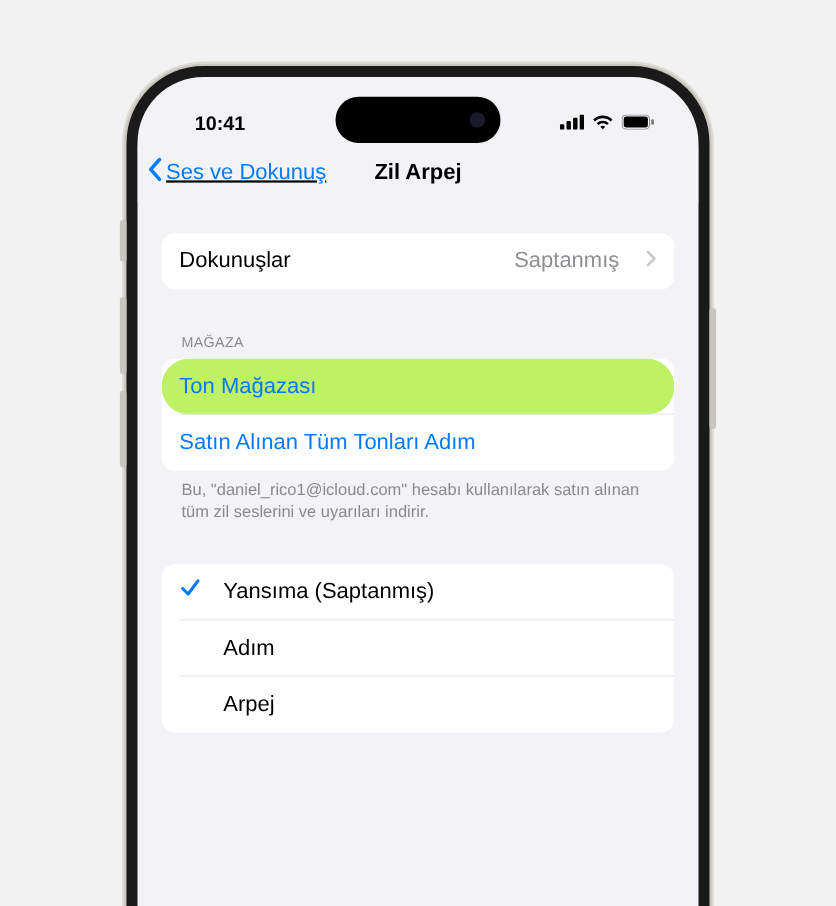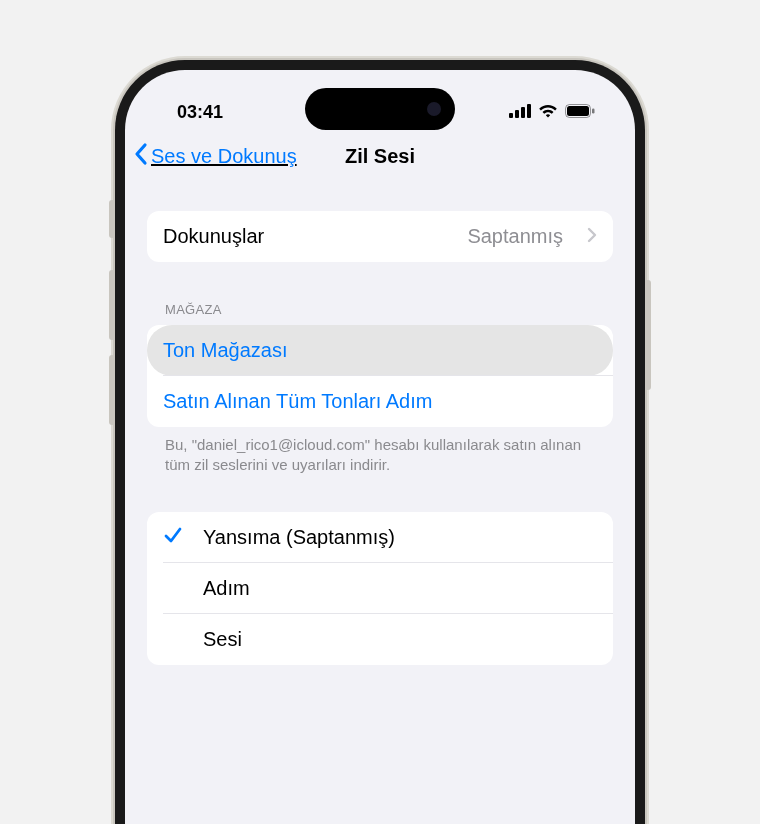--- a/index.html
+++ b/index.html
@@ -130,36 +130,37 @@
       background: #e5e5ea;
     }
     .cell-value {
       margin-left: auto;
       color: #8e8e93;
       display: flex;
       align-items: center;
       gap: 24px;
     }
     .cell.link { color: #007aff; }
-    .cell.highlighted { background: #e5e5e5; border-radius: 25px; }
+    .cell.highlighted { background: #bef264; border-radius: 25px; }
     .section-header {
       font-size: 13px;
       color: #8a8a8e;
       text-transform: uppercase;
       padding: 40px 18px 8px 18px;
       letter-spacing: 0.3px;
     }
     .section-footer {
       font-size: 15px;
       color: #8a8a8e;
       padding: 8px 18px 0 18px;
       line-height: 1.35;
     }
     .ringtone-list .cell {
       padding-left: 56px;
+      align-items: flex-end;
     }
     .checkmark-icon {
       position: absolute;
       left: 16px;
       color: #007aff;
     }
     .ringtone-group { margin-top: 36px; }
   </style>
 </head>
 <body>
@@ -167,21 +168,21 @@
 <div class="phone-frame">
   <div class="side-button left-1"></div>
   <div class="side-button left-2"></div>
   <div class="side-button left-3"></div>
   <div class="side-button right-1"></div>
 
   <div class="screen">
     <div class="dynamic-island"></div>
 
     <div class="status-bar">
-      <span>03:41</span>
+      <span>10:41</span>
       <div class="status-right">
         <span>
           <svg width="22" height="14" viewBox="0 0 22 14">
             <rect x="0" y="9" width="4" height="5" rx="1" fill="#000"></rect>
             <rect x="6" y="6" width="4" height="8" rx="1" fill="#000"></rect>
             <rect x="12" y="3" width="4" height="11" rx="1" fill="#000"></rect>
             <rect x="18" y="0" width="4" height="14" rx="1" fill="#000"></rect>
           </svg>
         </span>
         <span>
@@ -201,21 +202,21 @@
 
     <div class="nav-bar">
       <div class="back-button">
         <span>
           <svg width="16" height="24" viewBox="0 0 16 24">
             <path d="M12 3 L4 12 L12 21" stroke="#007aff" stroke-width="3.2" fill="none" stroke-linecap="round" stroke-linejoin="round"></path>
           </svg>
         </span>
         <span>Ses ve Dokunuş</span>
       </div>
-      <div class="nav-title">Zil Sesi</div>
+      <div class="nav-title">Zil Arpej</div>
     </div>
 
     <div class="content">
 
       <div class="cell-group first">
         <div class="cell">
           <span>Dokunuşlar</span>
           <span class="cell-value">
             <span>Saptanmış</span>
             <span>
@@ -249,19 +250,19 @@
             </svg>
           </span>
           <span>Yansıma (Saptanmış)</span>
           <div class="cell-divider"></div>
         </div>
         <div class="cell">
           <span>Adım</span>
           <div class="cell-divider"></div>
         </div>
         <div class="cell">
-          <span>Sesi</span>
+          <span>Arpej</span>
         </div>
       </div>
 
     </div>
   </div>
 </div>
 
 </body></html>

